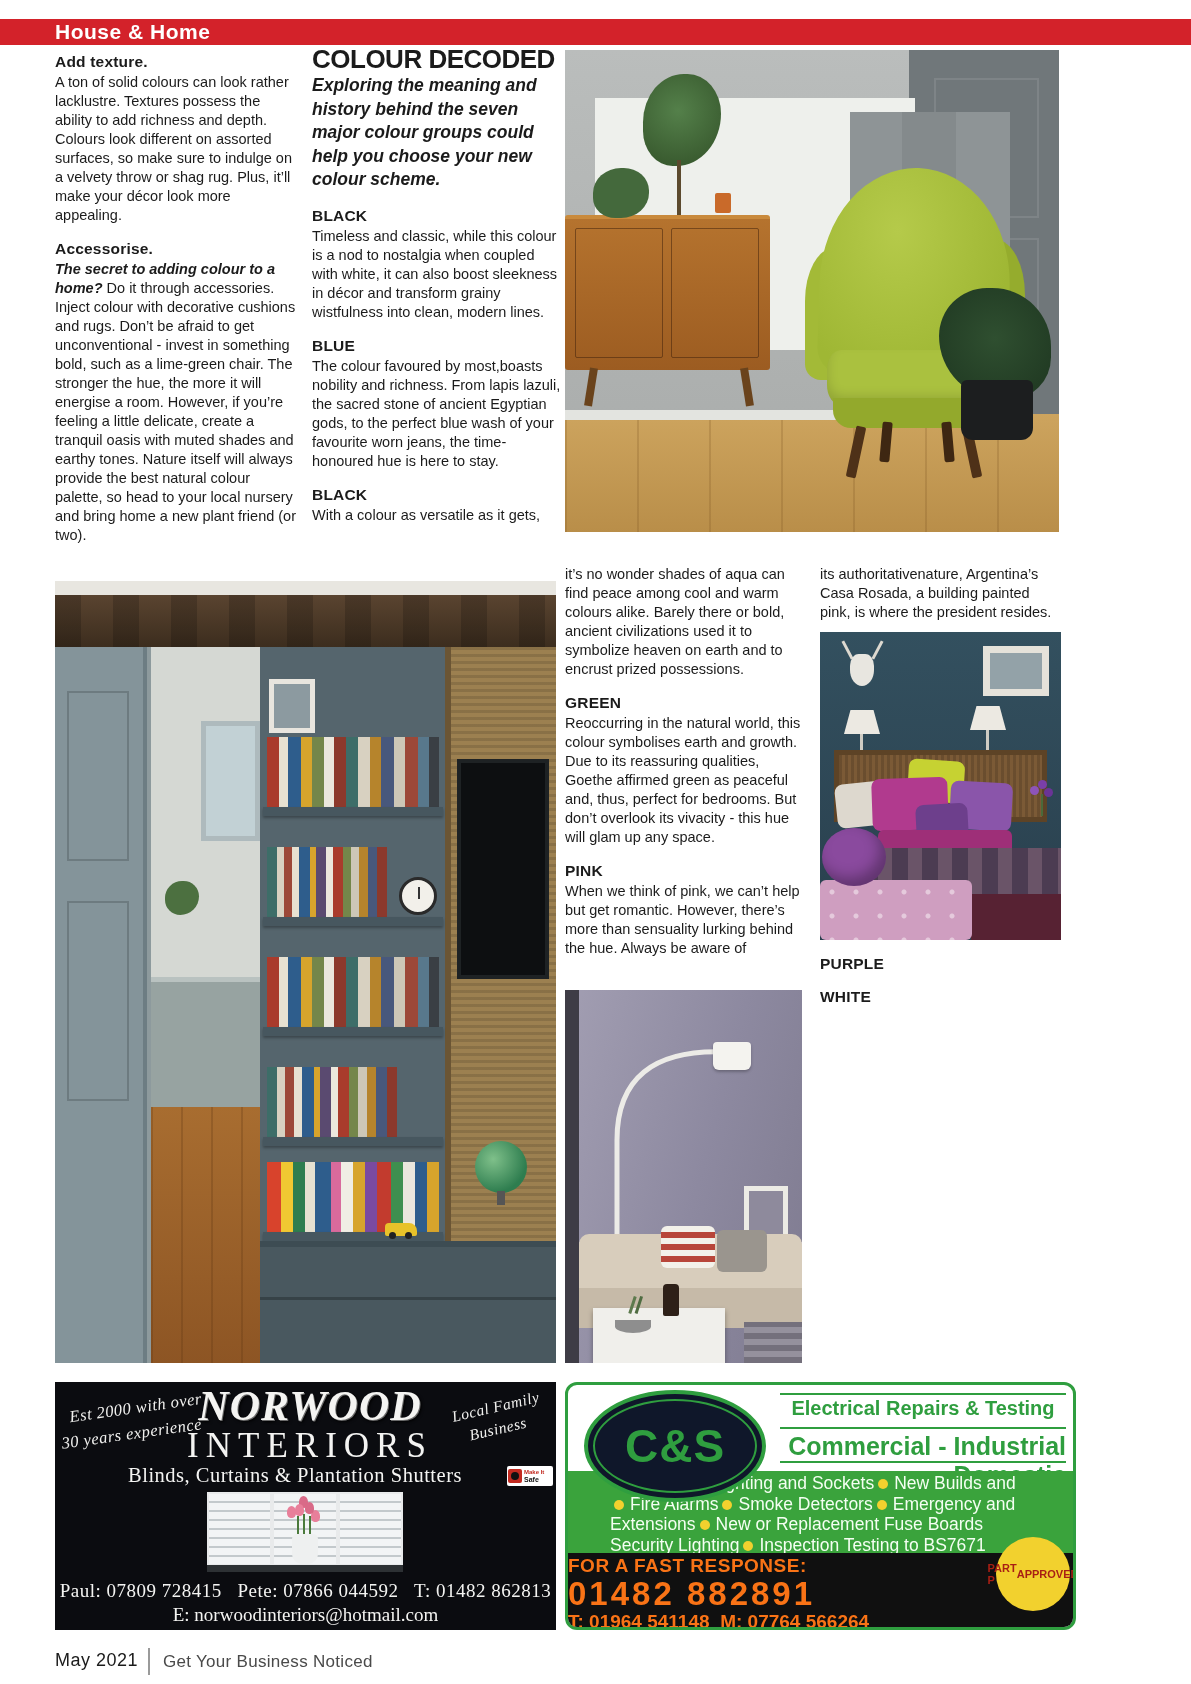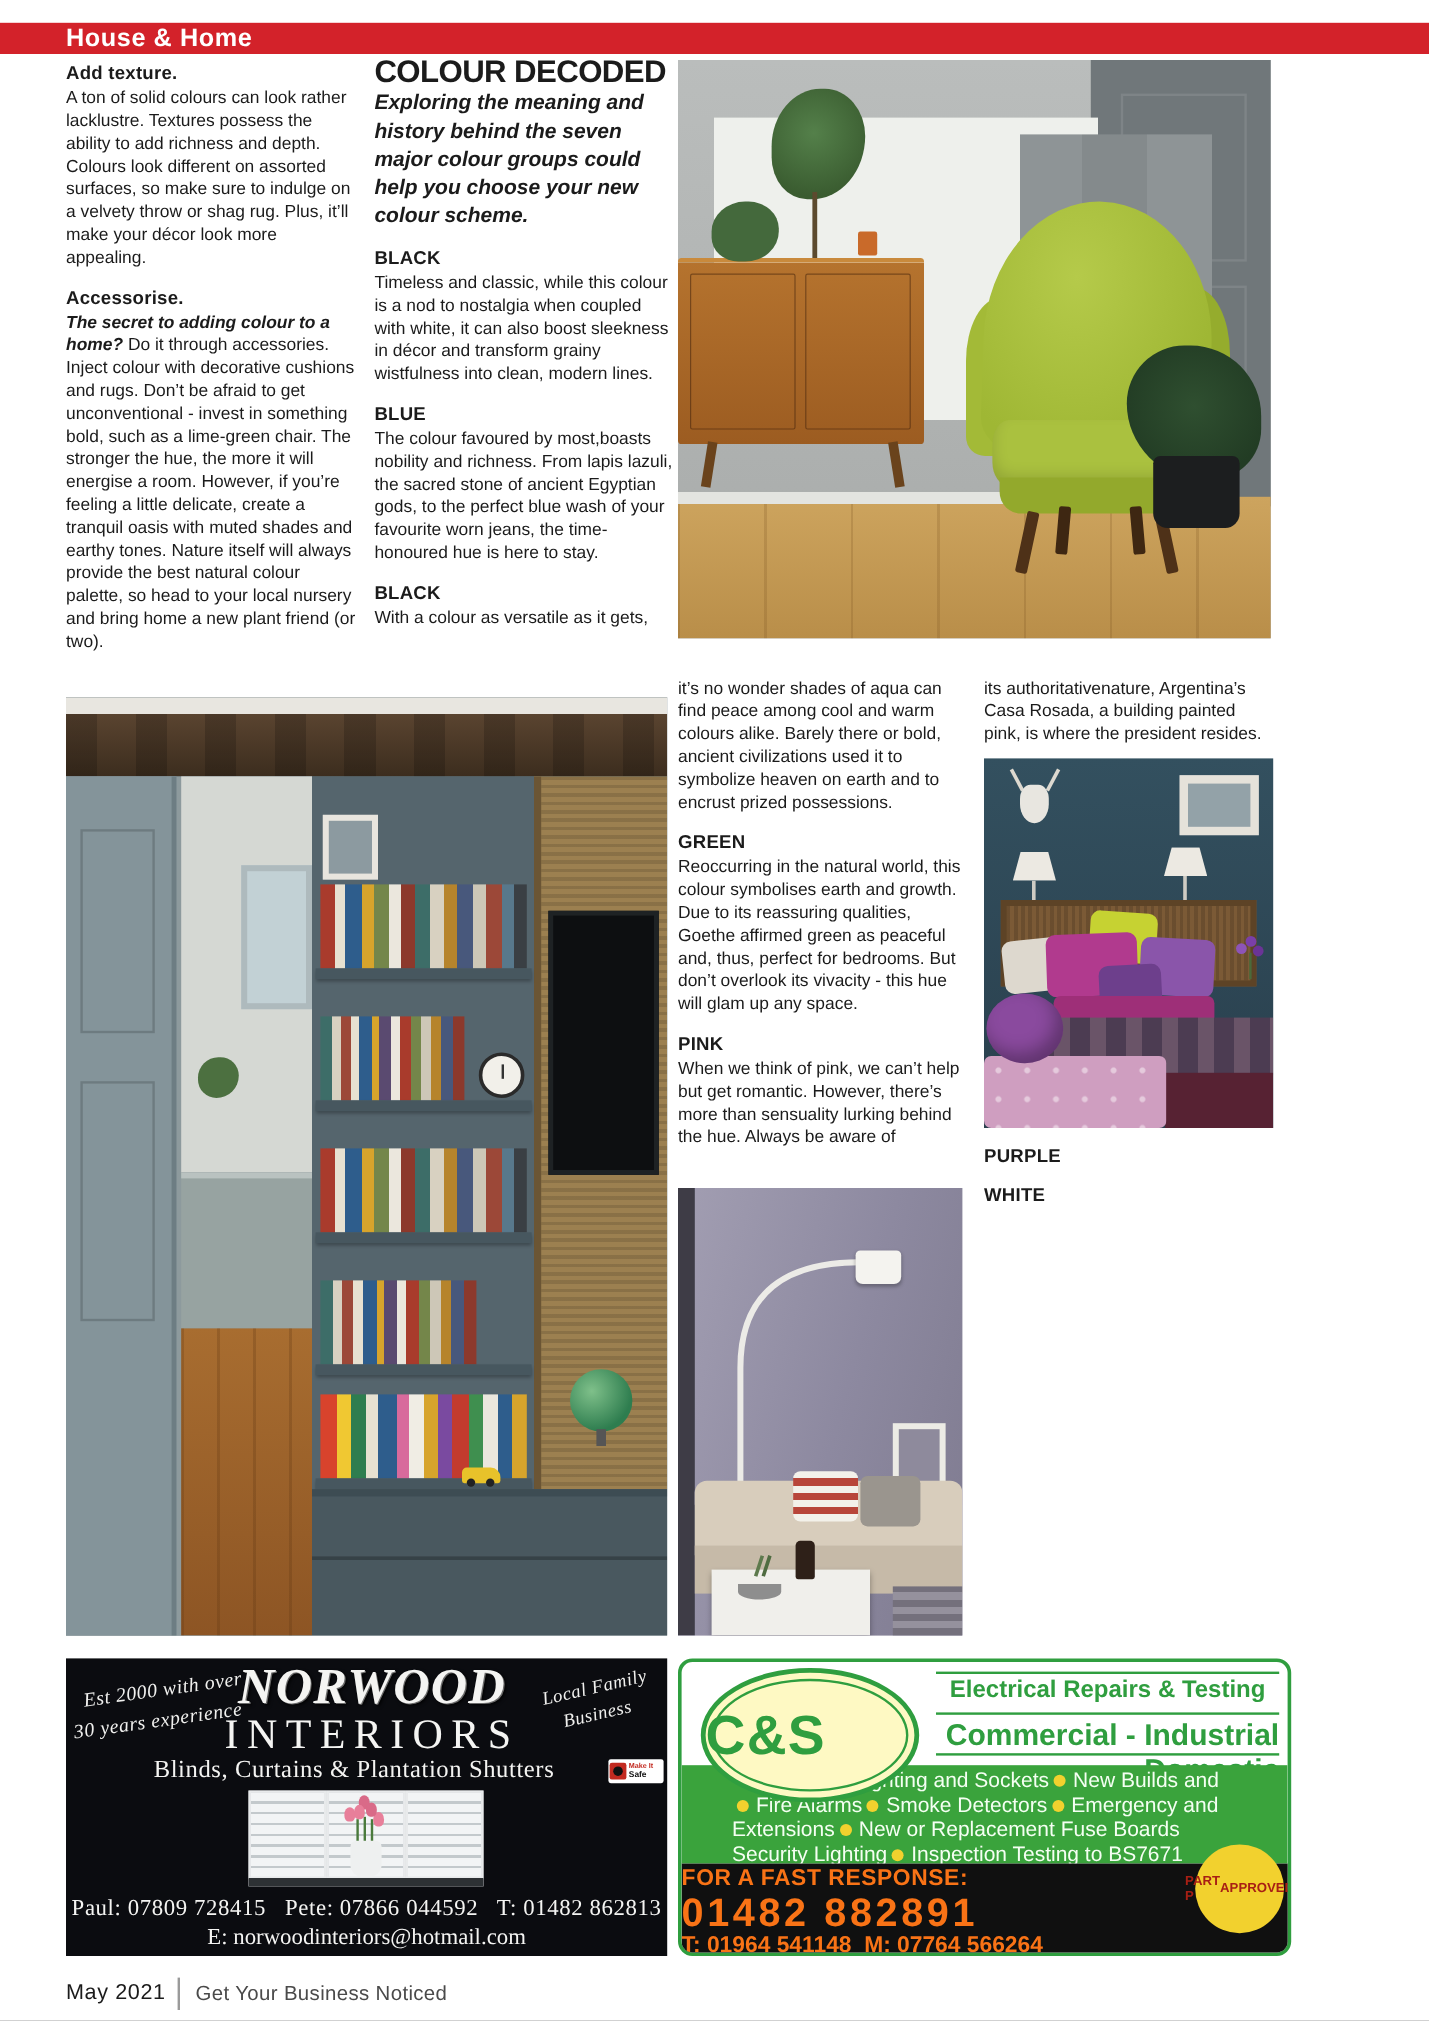--- a/index.html
+++ b/index.html
@@ -184,22 +184,22 @@
   .nw-sill{left:0;bottom:0;width:100%;height:7px;background:#2d3134}
   .nw-jug{left:85px;top:42px;width:26px;height:30px;background:#eef0f0;border-radius:5px 5px 10px 10px}
   .nw-stem{left:96px;top:22px;width:2px;height:22px;background:#4a7a3c;box-shadow:-6px 2px 0 #4a7a3c,6px 2px 0 #4a7a3c}
   .nw-bloom{left:88px;top:12px;width:9px;height:12px;border-radius:50% 50% 40% 40%;background:#e87f9a;
             box-shadow:10px -2px 0 #d96a88,-8px 2px 0 #e87f9a,4px -8px 0 #d96a88,16px 6px 0 #e87f9a}
   .nw-phones{left:0;top:198px;width:100%;text-align:center;font-size:19px;white-space:pre;letter-spacing:.5px}
   .nw-email{left:0;top:222px;width:100%;text-align:center;font-size:19px}
 
   .cs{left:565px;width:511px;background:#fff;border:3px solid #2f9e3f;border-radius:12px;overflow:hidden}
   .cs>div{position:absolute}
-  .cs-logo{left:16px;top:5px;width:182px;height:112px;background:#fef9c3;border:4px solid #2f9e3f;border-radius:50%;
-           display:flex;align-items:center;justify-content:flex-start;z-index:2}
+  .cs-logo{left:16px;top:5px;width:182px;height:112px;background:#0f172a;border:4px solid #2f9e3f;border-radius:50%;
+           display:flex;align-items:center;justify-content:center;z-index:2}
   .cs-ring{position:absolute;left:5px;top:5px;right:5px;bottom:5px;border:2px solid #2f9e3f;border-radius:50%}
   .cs-logo span{font-size:46px;font-weight:bold;color:#2f9e3f;letter-spacing:1px}
   .cs-rule{left:212px;width:286px;height:2px;background:#2f9e3f}
   .cs-ru1{top:8px}.cs-ru2{top:42px}.cs-ru3{top:76px}
   .cs-t1{left:212px;top:12px;width:286px;text-align:center;color:#2f9e3f;font-weight:bold;font-size:20px}
   .cs-t2{left:212px;top:47px;width:286px;text-align:right;color:#2f9e3f;font-weight:bold;font-size:25px}
   .cs-band{left:0;top:86px;width:505px;height:82px;background:#3aa33c;color:#f4fff2;
            font-size:17.5px;line-height:20.5px;padding:2px 8px 0 42px}
   .cs-band .ln{position:static;white-space:nowrap}
   .blt{display:inline-block;width:10px;height:10px;border-radius:50%;background:#f2d12e;margin:0 6px 0 4px}

